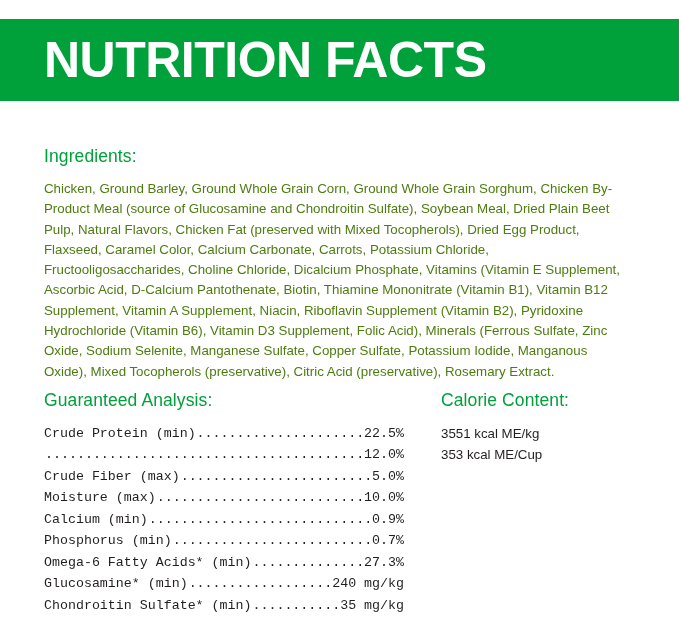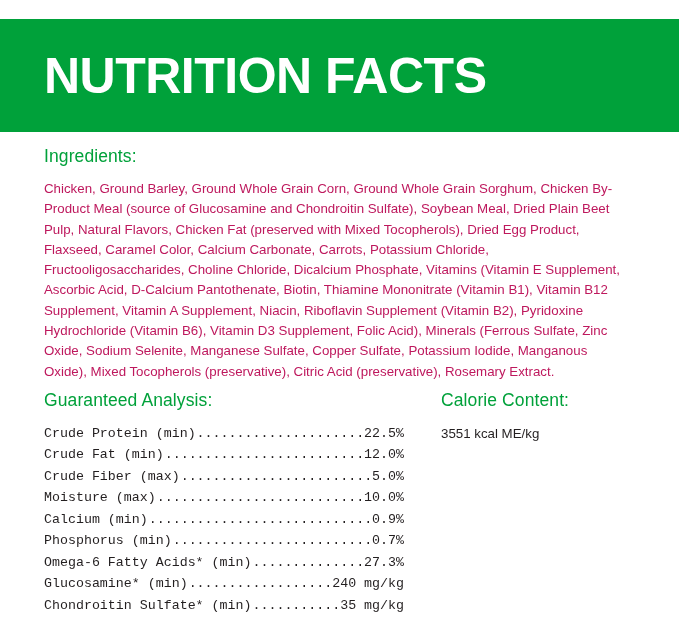--- a/index.html
+++ b/index.html
@@ -18,21 +18,21 @@
     position: relative;
     width: 679px;
     height: 635px;
     background: #ffffff;
   }
   .header-band {
     position: absolute;
     left: 0;
     top: 19px;
     width: 679px;
-    height: 113px;
+    height: 82px;
     background: #00a13a;
     display: flex;
     align-items: center;
   }
   .header-title {
     margin-left: 44px;
     color: #ffffff;
     font-size: 50px;
     line-height: 52px;
     font-weight: bold;
@@ -48,21 +48,21 @@
   .section-heading {
     color: #00a13a;
     font-size: 17.5px;
     font-weight: normal;
     margin: 0 0 12px 0;
     letter-spacing: 0.1px;
   }
   .ingredients-body {
     font-size: 13.3px;
     line-height: 20.3px;
-    color: #be185d;
+    color: #4d7c0f;
     width: 585px;
     text-align: left;
     margin: 0;
   }
   .lower {
     display: flex;
     flex-direction: row;
     margin-top: 8px;
   }
   .col-left {
@@ -132,21 +132,20 @@
 
       <div class="col-left">
         <div class="section-heading">Guaranteed Analysis:</div>
         <div class="ga-list" id="ga-list">
             <div class="ga-row">
               <span class="ga-name">Crude Protein (min)</span>
               <span class="ga-dots">.........................................................................................</span>
               <span class="ga-value">22.5%</span>
             </div>
             <div class="ga-row">
-              <span class="ga-name">Crude Fat (min)</span>
               <span class="ga-dots">.........................................................................................</span>
               <span class="ga-value">12.0%</span>
             </div>
             <div class="ga-row">
               <span class="ga-name">Crude Fiber (max)</span>
               <span class="ga-dots">.........................................................................................</span>
               <span class="ga-value">5.0%</span>
             </div>
             <div class="ga-row">
               <span class="ga-name">Moisture (max)</span>
@@ -179,18 +178,19 @@
               <span class="ga-value">35 mg/kg</span>
             </div>
           </div>
 
       </div>
 
       <div class="col-right">
         <div class="section-heading calorie-heading">Calorie Content:</div>
         <div class="calorie-lines" id="calorie-lines">
             <div>3551 kcal ME/kg</div>
+            <div>353 kcal ME/Cup</div>
           </div>
       </div>
 
     </div>
   </div>
 </div>
 
 </body></html>

